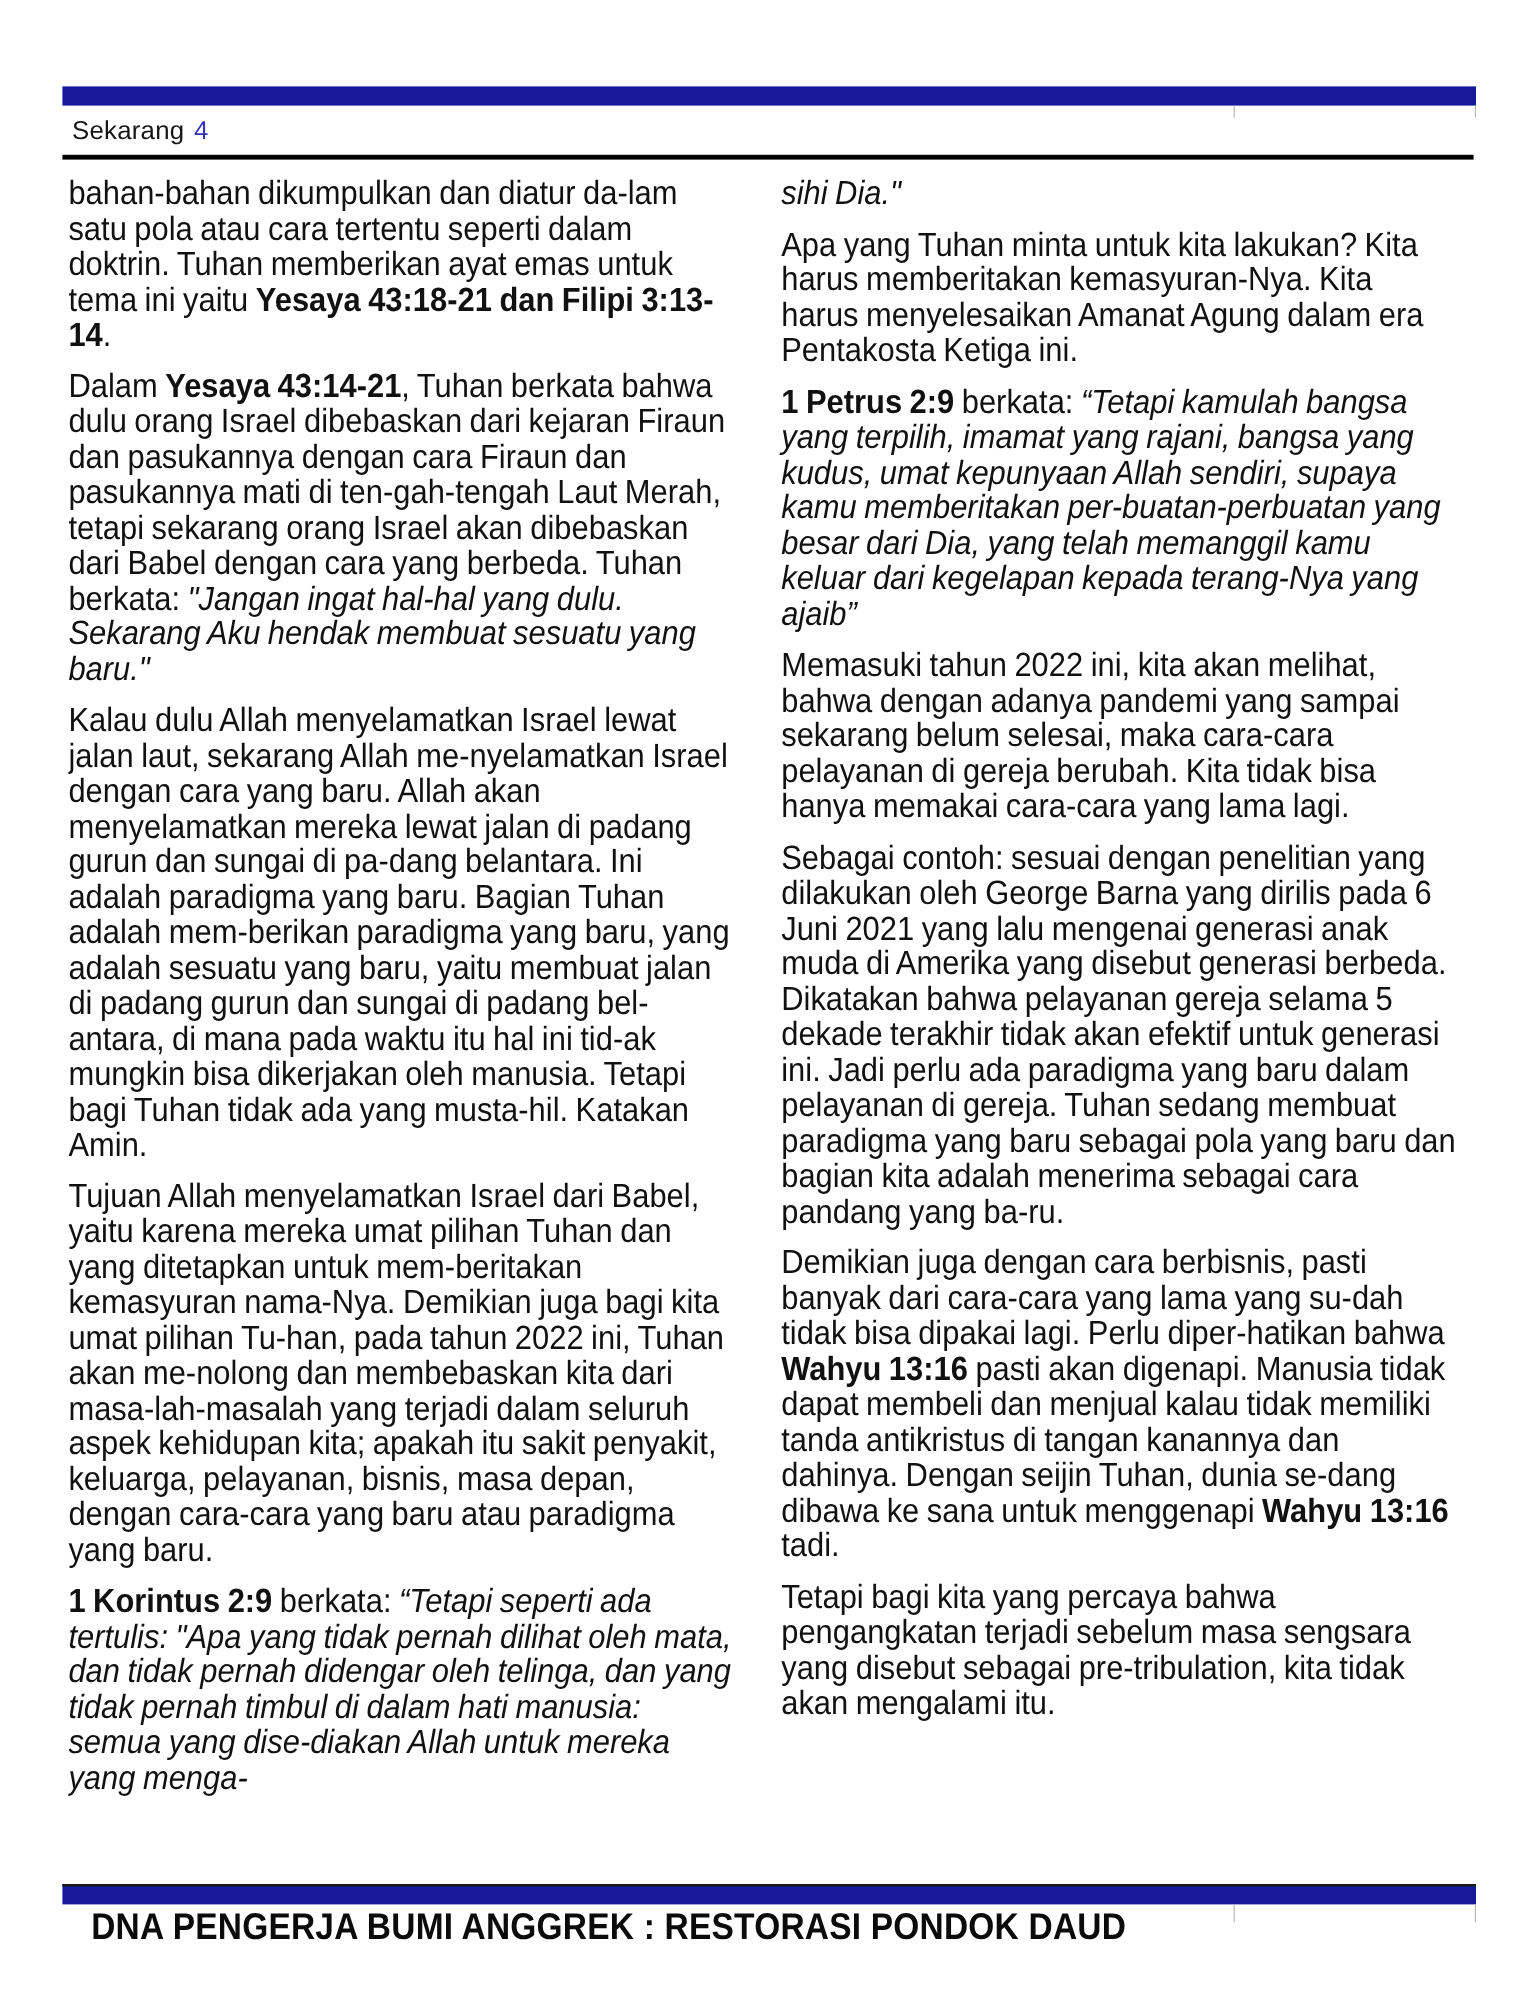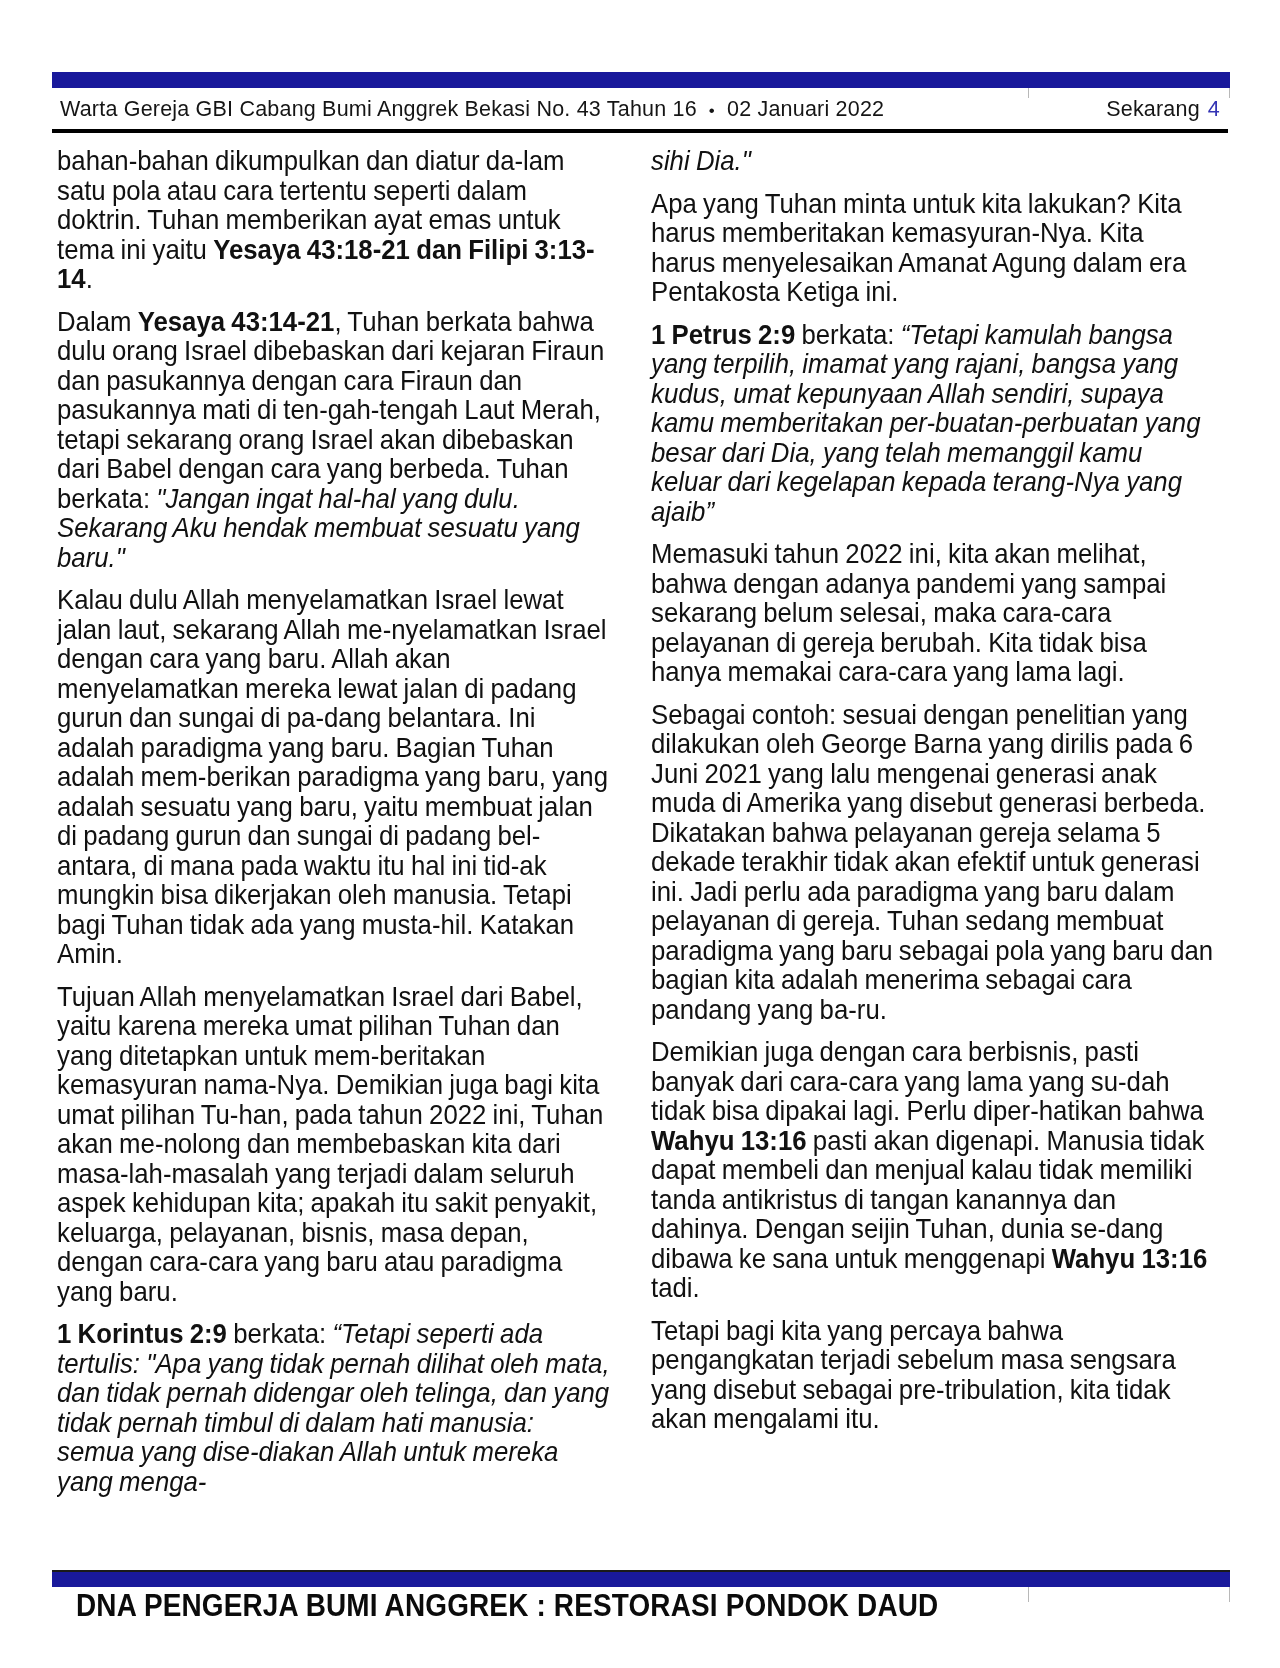--- a/index.html
+++ b/index.html
@@ -56,23 +56,20 @@
   .tick.t4{left:1229px;top:1587px;height:15px;}
 </style>
 </head>
 <body style="--bar-blue: #19199b; --page-number-blue: #3434b4;">
 
 <div class="page">
 
   <div class="top-bar"></div>
 
   <div class="header-row">
-    <span class="header-left">
-      <span>Warta Gereja GBI Cabang Bumi Anggrek Bekasi No. 43  Tahun 16</span><span class="sep">•</span><span>02 Januari 2022</span>
-    </span>
     <span class="header-right">
       <span>Sekarang</span><span class="page-num">4</span>
     </span>
   </div>
 
   <div class="header-rule"></div>
 
   <div class="tick t1"></div>
   <div class="tick t2"></div>
 

